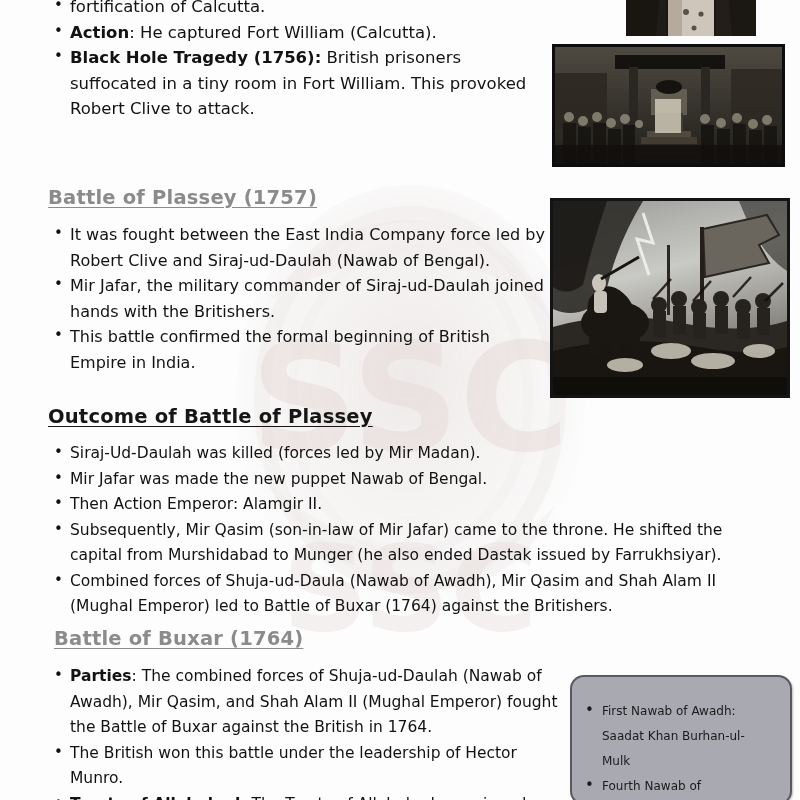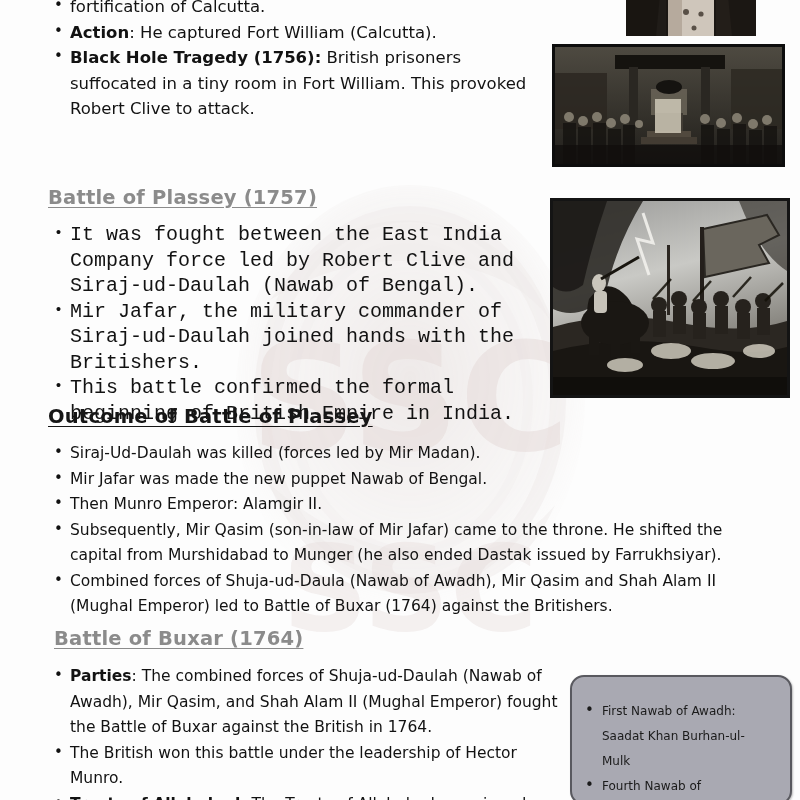--- a/index.html
+++ b/index.html
@@ -79,21 +79,21 @@
 
   
   .blk { position: absolute; }
 
   #blk-top {
     left: 48px; top: -6px; width: 505px;
     font-size: 16.5px; line-height: 25.5px;
   }
   #head-plassey  { left: 48px; top: 186px; font-size: 19.5px; }
   #blk-plassey   { left: 48px; top: 222px; width: 500px;
-                   font-size: 20px; line-height: 25.5px; font-family: Liberation Mono, monospace; }
+                   font-size: 16px; line-height: 25.5px; }
   #head-outcome  { left: 48px; top: 405px; font-size: 19.5px; text-align: center; }
   #blk-outcome   { left: 48px; top: 441px; width: 730px;
                    font-size: 15.5px; line-height: 25.5px; }
   #head-buxar    { left: 48px; top: 627px; font-size: 19.5px; margin-left: 6px; }
   #blk-buxar     { left: 48px; top: 664px; width: 520px;
                    font-size: 15.5px; line-height: 25.5px; }
 
   .clip-last { overflow: hidden; }
 
   
@@ -325,21 +325,21 @@
         <li>This battle confirmed the formal beginning of British Empire in India.</li>
       </ul>
     </div>
 
     <h2 class="blk section-head black" id="head-outcome">Outcome of Battle of Plassey</h2>
 
     <div class="blk" id="blk-outcome">
       <ul class="bullets">
         <li>Siraj-Ud-Daulah was killed (forces led by Mir Madan).</li>
         <li>Mir Jafar was made the new puppet Nawab of Bengal.</li>
-        <li>Then Munro Emperor: Alamgir II.</li>
+        <li>Then Action Emperor: Alamgir II.</li>
         <li>Subsequently, Mir Qasim (son-in-law of Mir Jafar) came to the throne. He shifted the capital from Murshidabad to Munger (he also ended Dastak issued by Farrukhsiyar).</li>
         <li>Combined forces of Shuja-ud-Daula (Nawab of Awadh), Mir Qasim and Shah Alam II (Mughal Emperor) led to Battle of Buxar (1764) against the Britishers.</li>
       </ul>
     </div>
 
     <h2 class="blk section-head gray" id="head-buxar">Battle of Buxar (1764)</h2>
 
     <div class="blk clip-last" id="blk-buxar">
       <ul class="bullets">
         <li><span class="lead">Parties</span><span>: The combined forces of Shuja-ud-Daulah (Nawab of Awadh), Mir Qasim, and Shah Alam II (Mughal Emperor) fought the Battle of Buxar against the British in 1764.</span></li>

